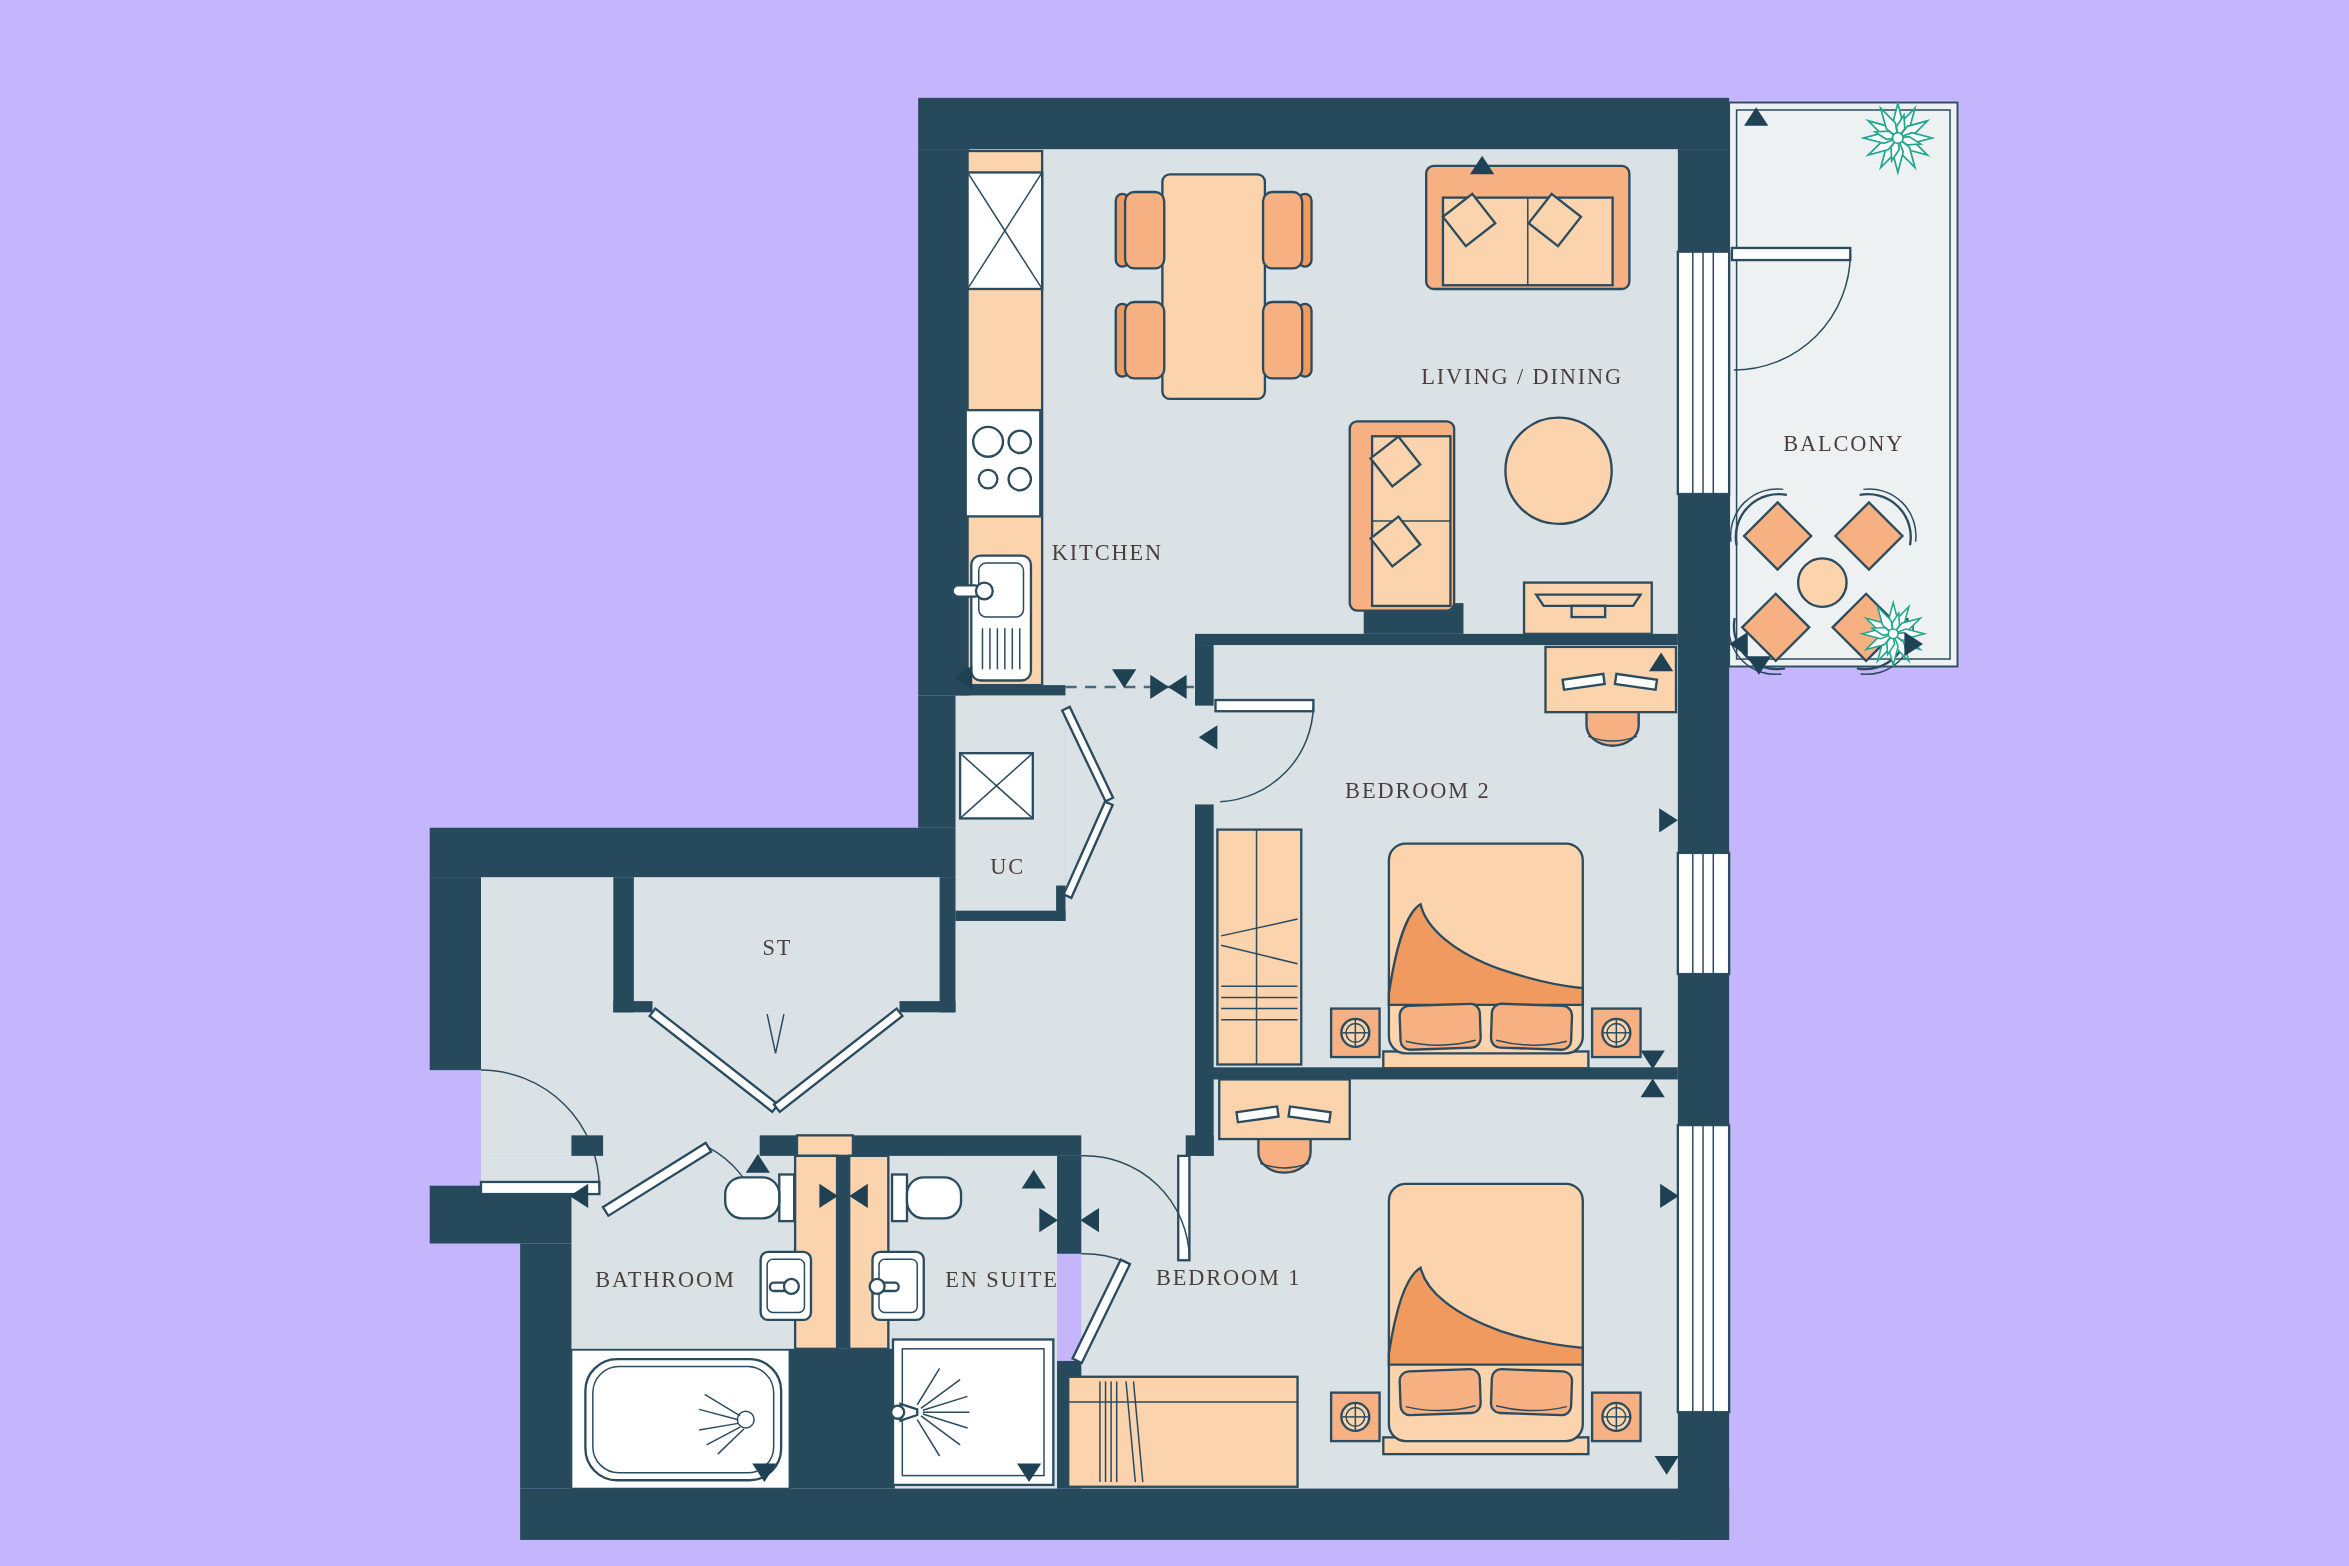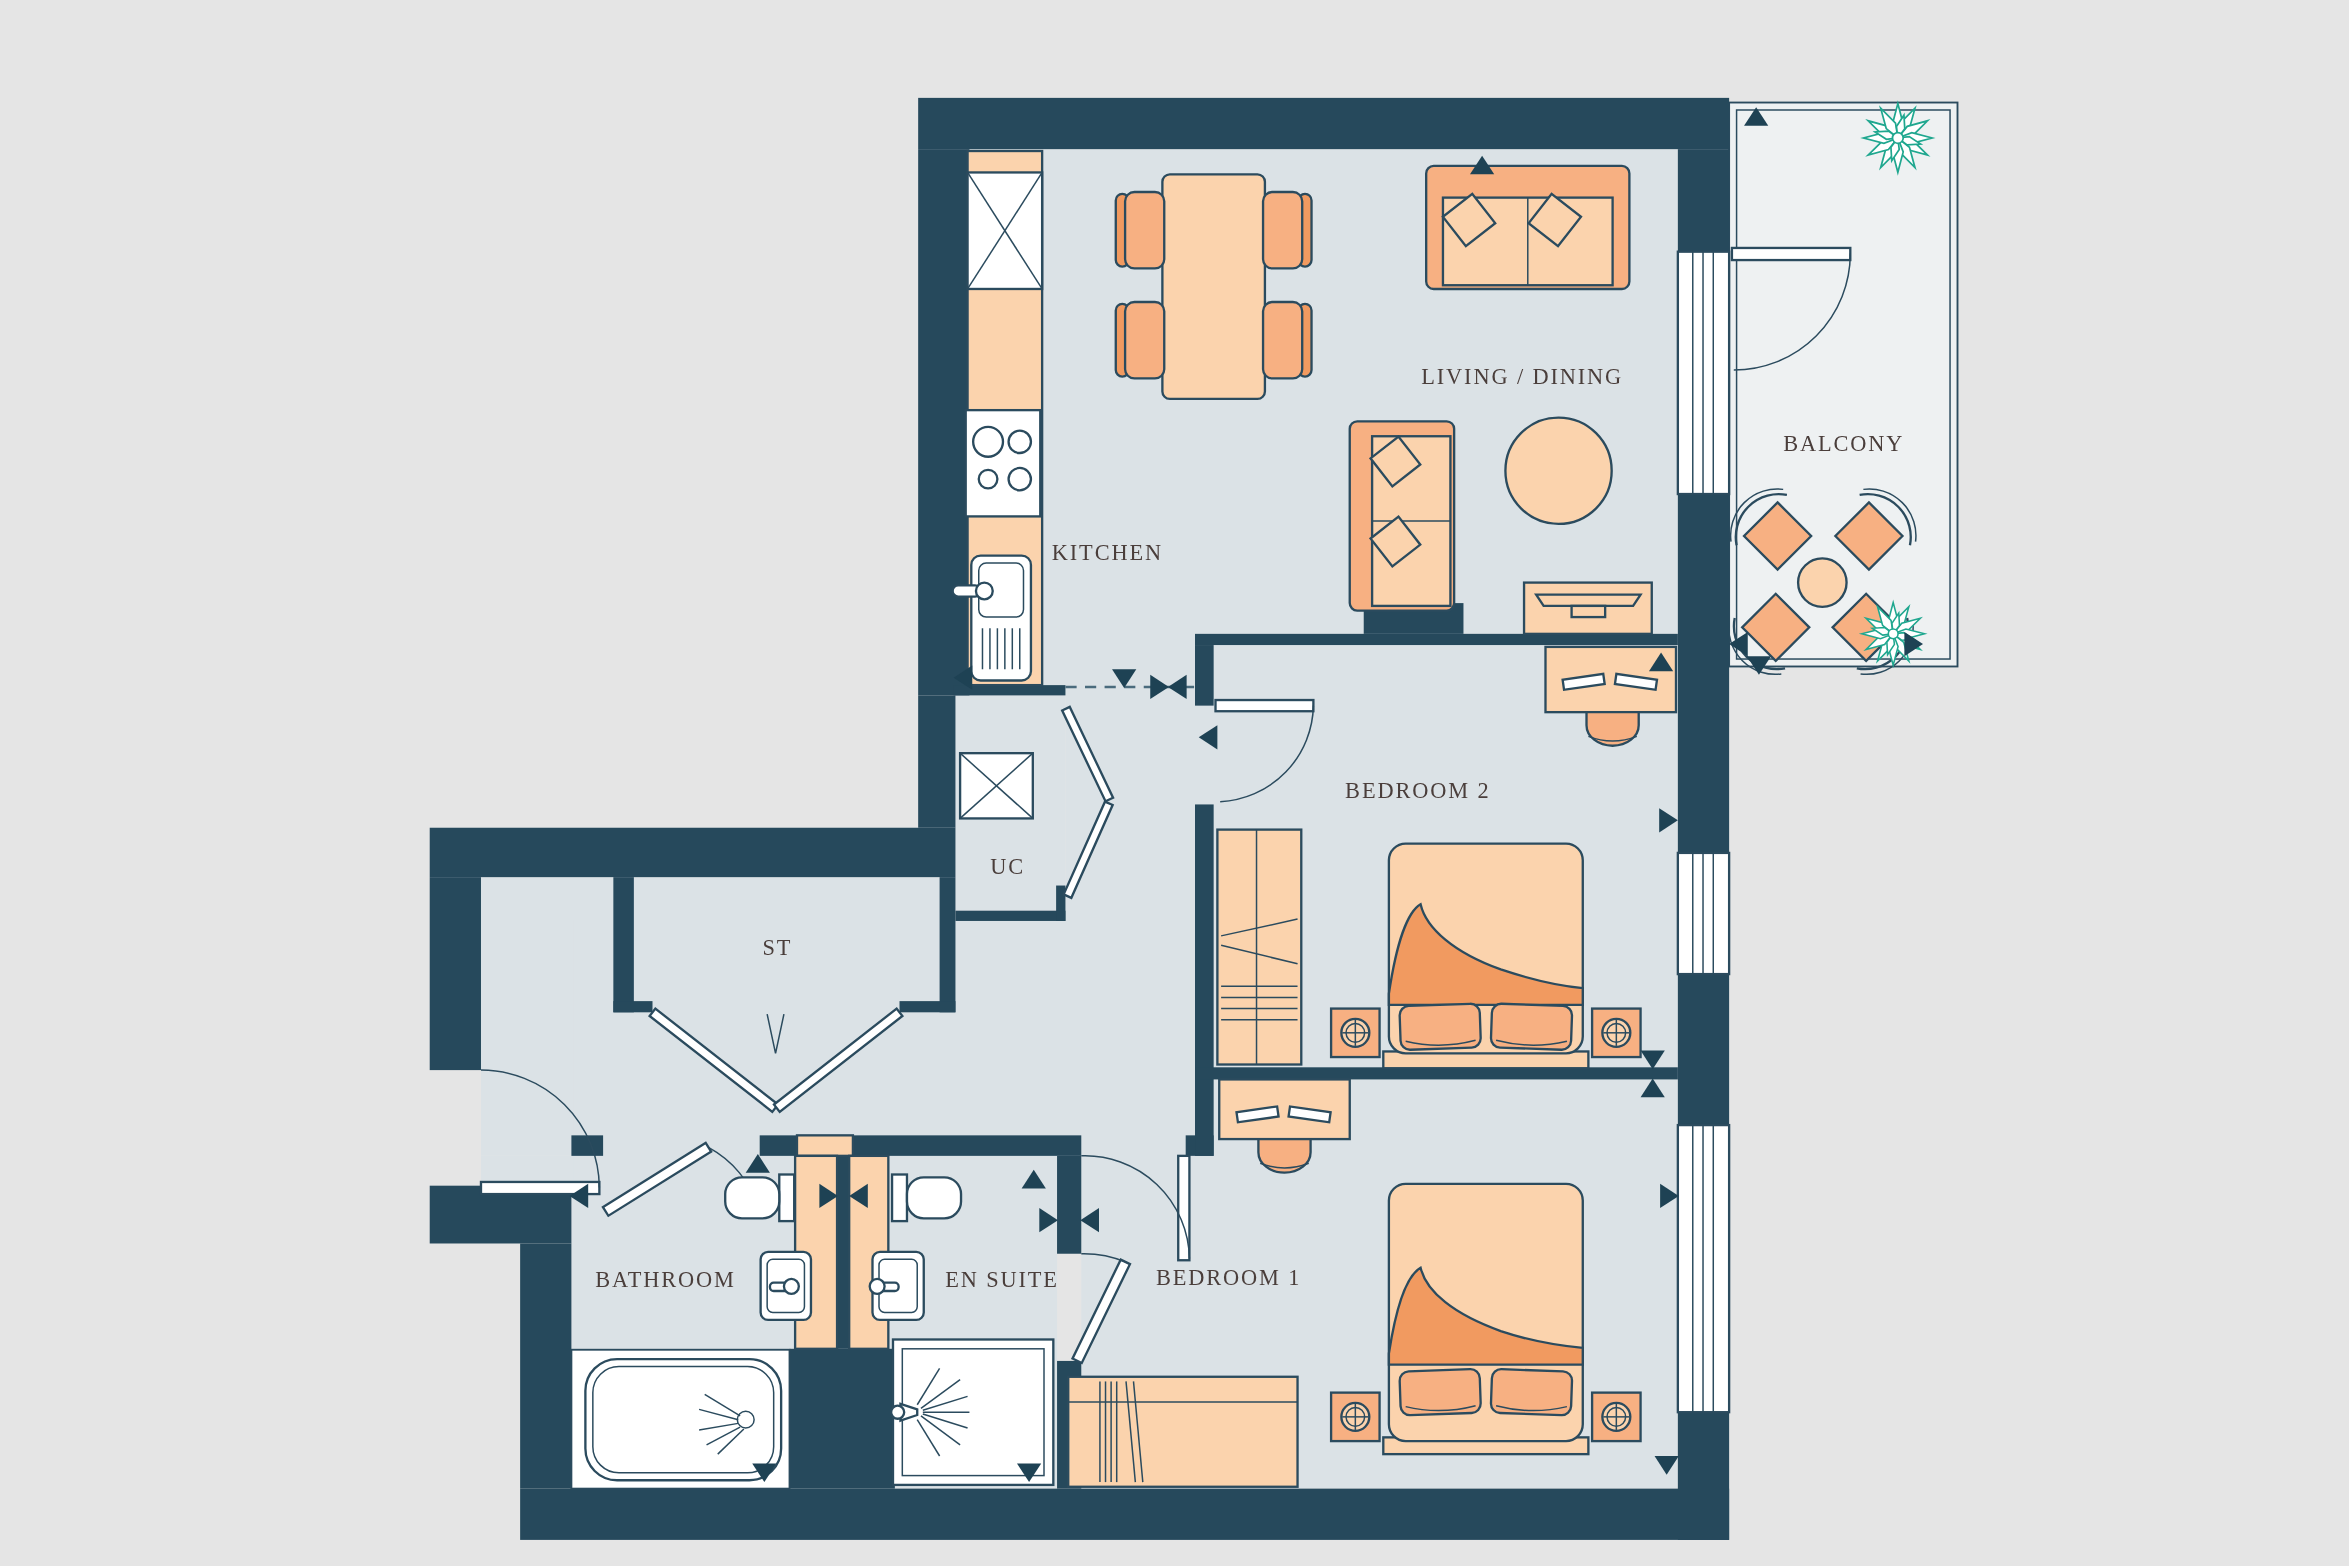--- a/index.html
+++ b/index.html
@@ -1,16 +1,16 @@
 <!DOCTYPE html>
 <html style="--wall: #26495C; --line: #2B4B5E; --floor: #DBE2E6; --floorOuter: #EEF1F2; --peachLight: #FBD3AD; --peachMid: #F7B082; --peachDeep: #F19A60; --plant: #1FA78F; --marker: #1E4254; --label: #4A3E3B;font-size:15px"><head>
 <meta charset="utf-8">
 <style>
   html,body{margin:0;padding:0;background:#ffffff;}
-  .page{width:2349px;height:1566px;position:relative;background:#e5e5e5;overflow:hidden;}
+  .page{width:2349px;height:1566px;position:relative;background:#c4b5fd;overflow:hidden;}
   svg{display:block;}
   .wall{fill:var(--wall);}
   .floor{fill:var(--floor);}
   .bfloor{fill:var(--floorOuter);stroke:var(--line);stroke-width:2;}
   .fw{fill:#ffffff;stroke:var(--line);stroke-width:2.5;}
   .fl{fill:var(--peachLight);stroke:var(--line);stroke-width:2.5;}
   .fm{fill:var(--peachMid);stroke:var(--line);stroke-width:2.5;}
   .fd{fill:var(--peachDeep);stroke:var(--line);stroke-width:2.5;}
   .ln{stroke:var(--line);stroke-width:2.5;fill:none;}
   .ln1{stroke:var(--line);stroke-width:1.6;fill:none;}

